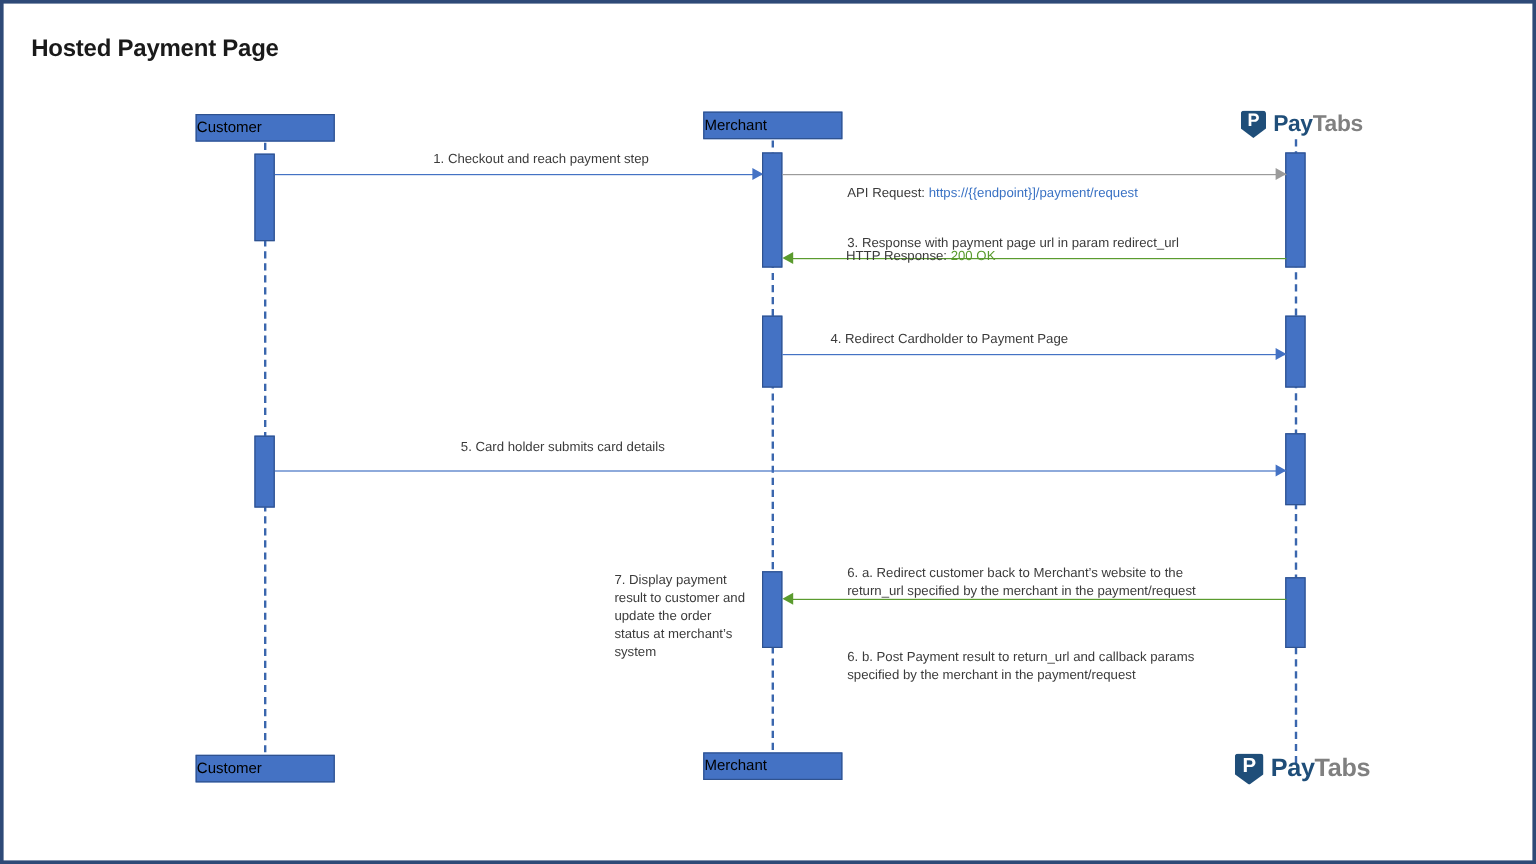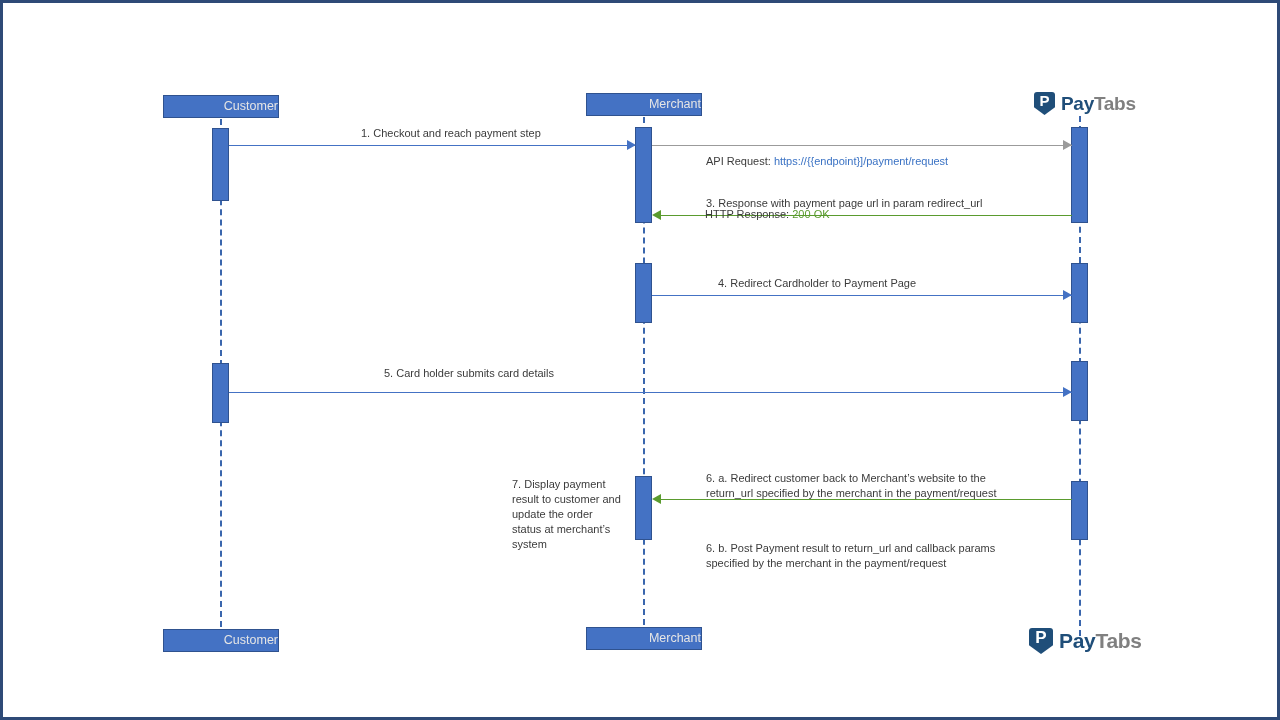--- a/index.html
+++ b/index.html
@@ -28,23 +28,23 @@
     font-weight: bold;
     color: #1a1a1a;
     letter-spacing: -0.2px;
     white-space: nowrap;
   }
   
   .actor-box {
     position: absolute;
     background: #4472c4;
     border: 1px solid #2f528f;
-    color: #e5e5e5;
+    color: #000000;
     font-size: 12.5px;
-    text-align: right;
+    text-align: left;
     line-height: 20px;
     white-space: nowrap;
   }
   
   .lifeline {
     position: absolute;
     width: 0;
     border-left: 2px dashed #3a66ad;
   }
   
@@ -116,20 +116,21 @@
   .pt-word { font-weight: bold; white-space: nowrap; letter-spacing: -0.3px; }
   .pt-pay  { color: #1f4e79; }
   .pt-tabs { color: #808080; }
 </style>
 </head>
 <body>
 
 <div id="page">
   <div id="canvas">
 
+    <div class="title">Hosted Payment Page</div>
 
     <div class="lifeline" style="left:217px; top:116px; height:518px;"></div>
     <div class="lifeline" style="left:640px; top:114px; height:518px;"></div>
     <div class="lifeline" style="left:1076px; top:113px; height:520px;"></div>
 
     <div class="actor-box" style="left:160px; top:92px; width:116px; height:23px;">
       <span>Customer</span>
     </div>
 
     <div class="actor-box" style="left:583px; top:90px; width:116px; height:23px;">
@@ -188,21 +189,21 @@
     <div class="msg-line green" style="left:651px; top:212px; width:418px;"></div>
     <div class="arrow-head left" style="left:649px; top:207px;"></div>
     <div class="msg-label" style="left:703px; top:193px;">3. Response with payment page url in param redirect_url</div>
 
     <div class="note" style="left:702px; top:204px;">
       <span>HTTP Response: </span><span class="ok">200 OK</span>
     </div>
 
     <div class="msg-line" style="left:649px; top:292px; width:420px;"></div>
     <div class="arrow-head right" style="left:1060px; top:287px;"></div>
-    <div class="msg-label" style="left:715px; top:273px;text-align:center;">4. Redirect Cardholder to Payment Page</div>
+    <div class="msg-label" style="left:689px; top:273px;text-align:center;">4. Redirect Cardholder to Payment Page</div>
 
     <div class="msg-line" style="left:226px; top:389px; width:843px;"></div>
     <div class="arrow-head right" style="left:1060px; top:384px;"></div>
     <div class="msg-label" style="left:357px; top:363px;margin-left:24px;">5. Card holder submits card details</div>
 
     <div class="msg-line green" style="left:651px; top:496px; width:418px;"></div>
     <div class="arrow-head left" style="left:649px; top:491px;"></div>
     <div class="msg-label wrap" style="left:703px; top:468px; width:310px;">6. a. Redirect customer back to Merchant’s website to the return_url specified by the merchant in the payment/request</div>
 
     <div class="note" style="left:703px; top:522px; width:305px;margin-top:16px;">6. b. Post Payment result to return_url and callback params specified by the merchant in the payment/request</div>

